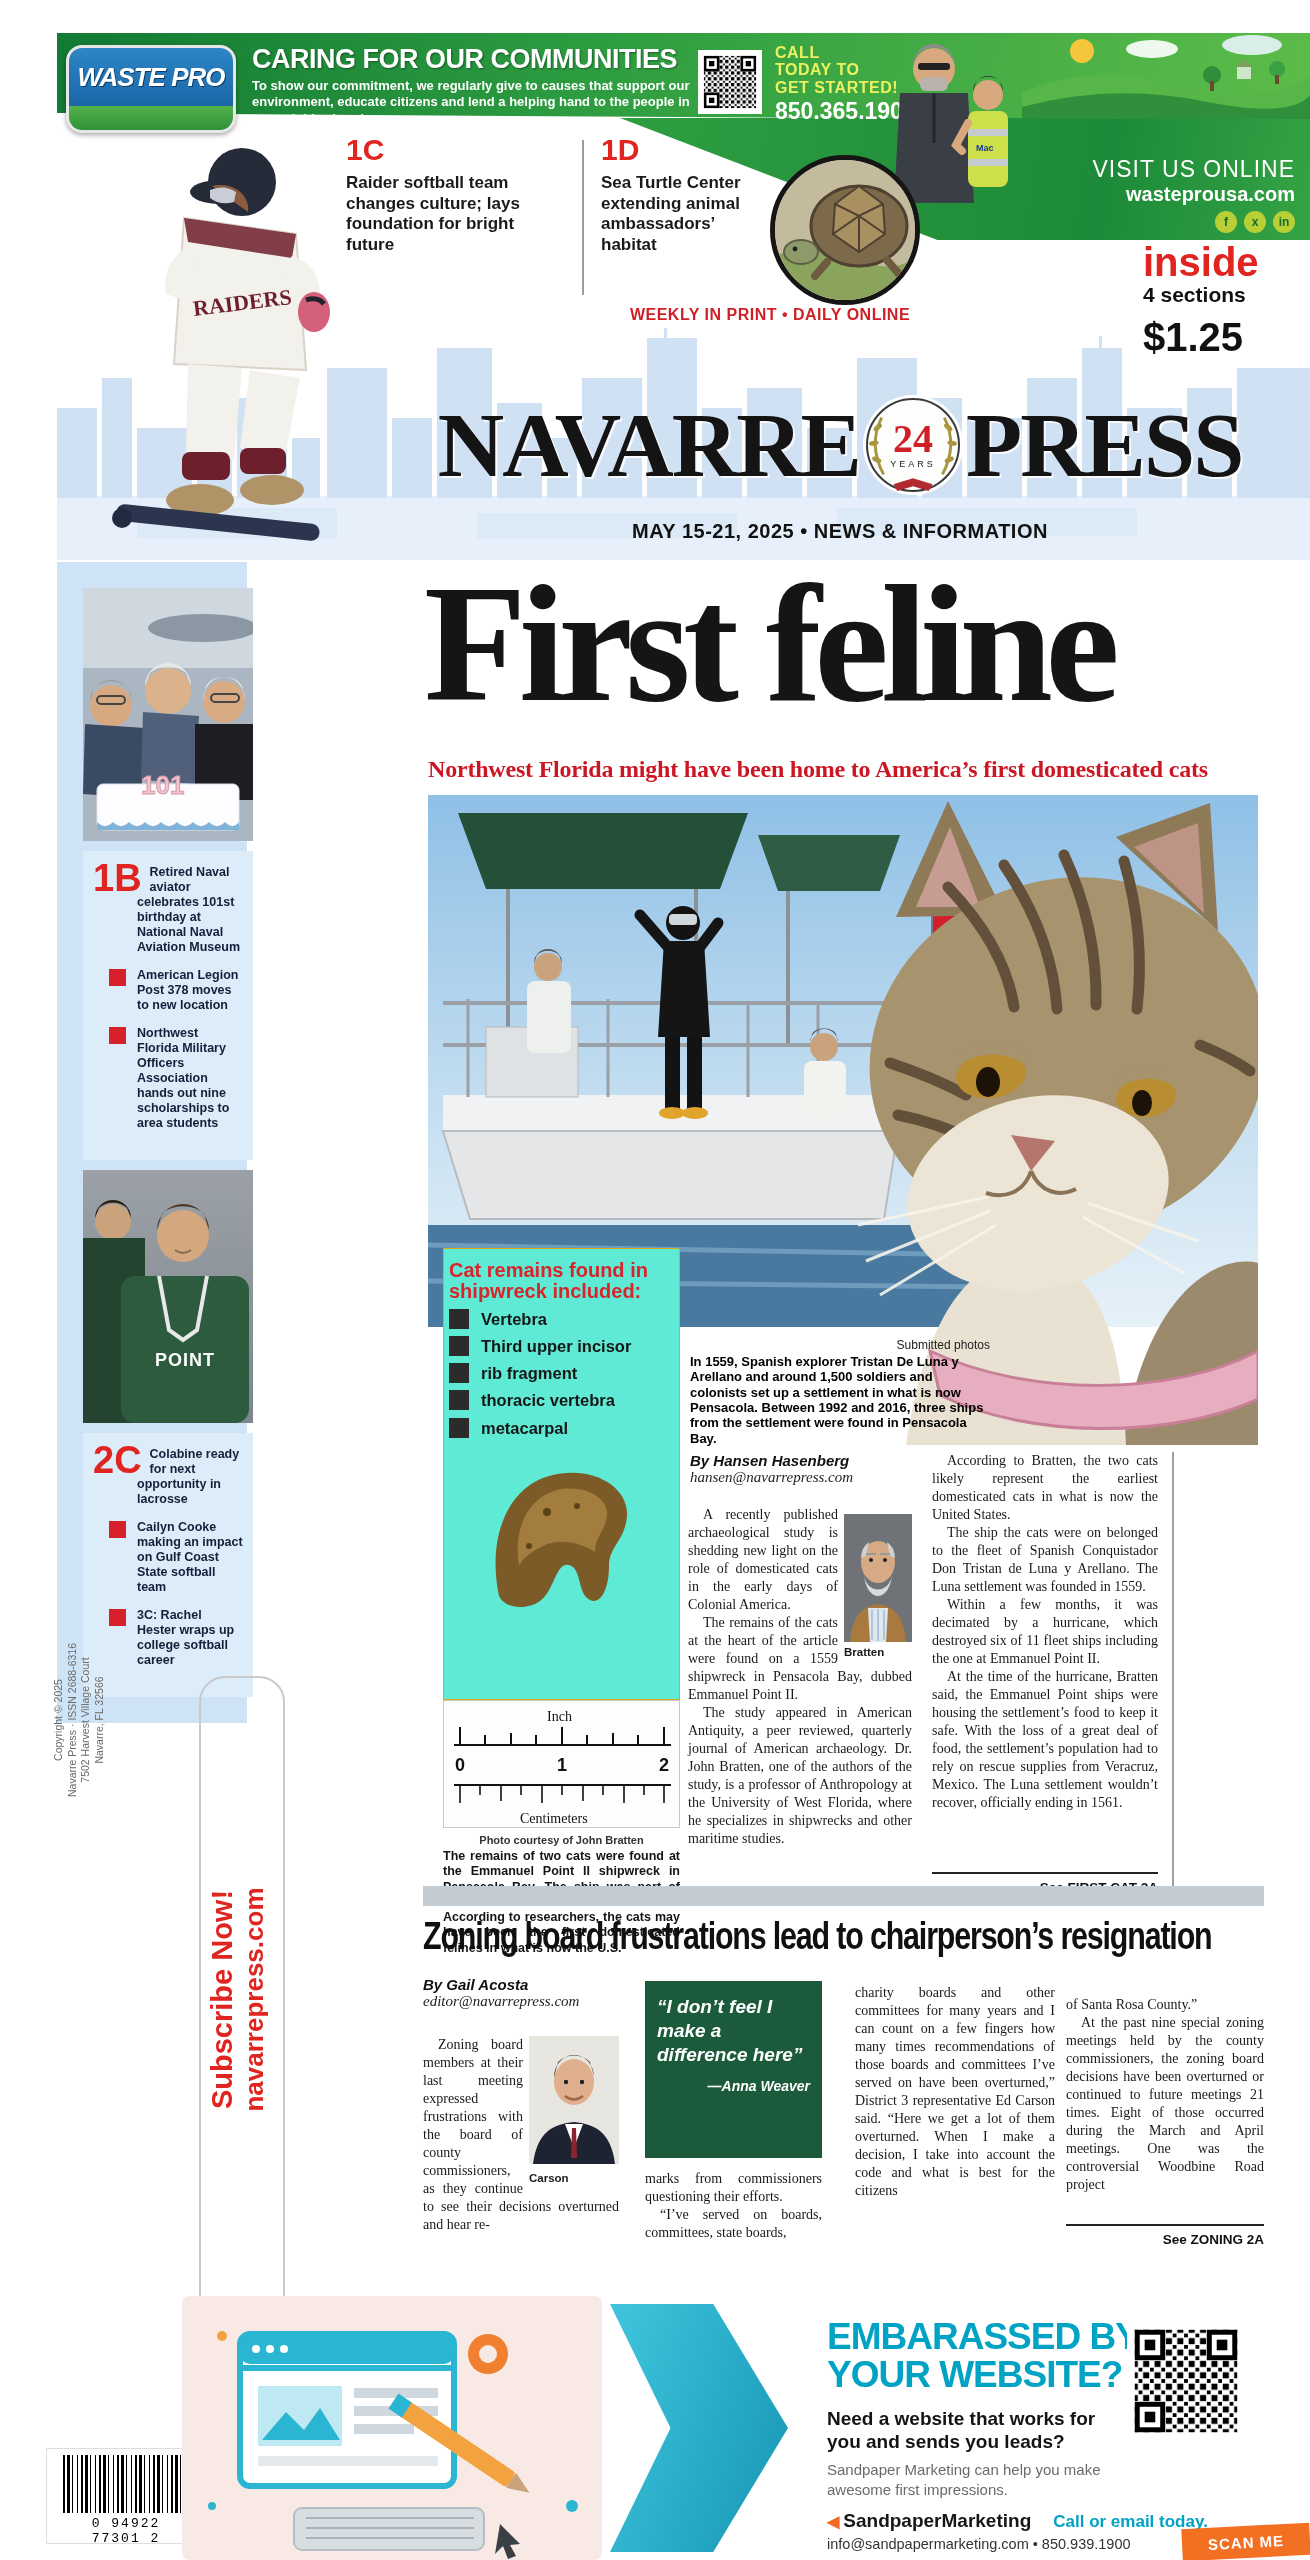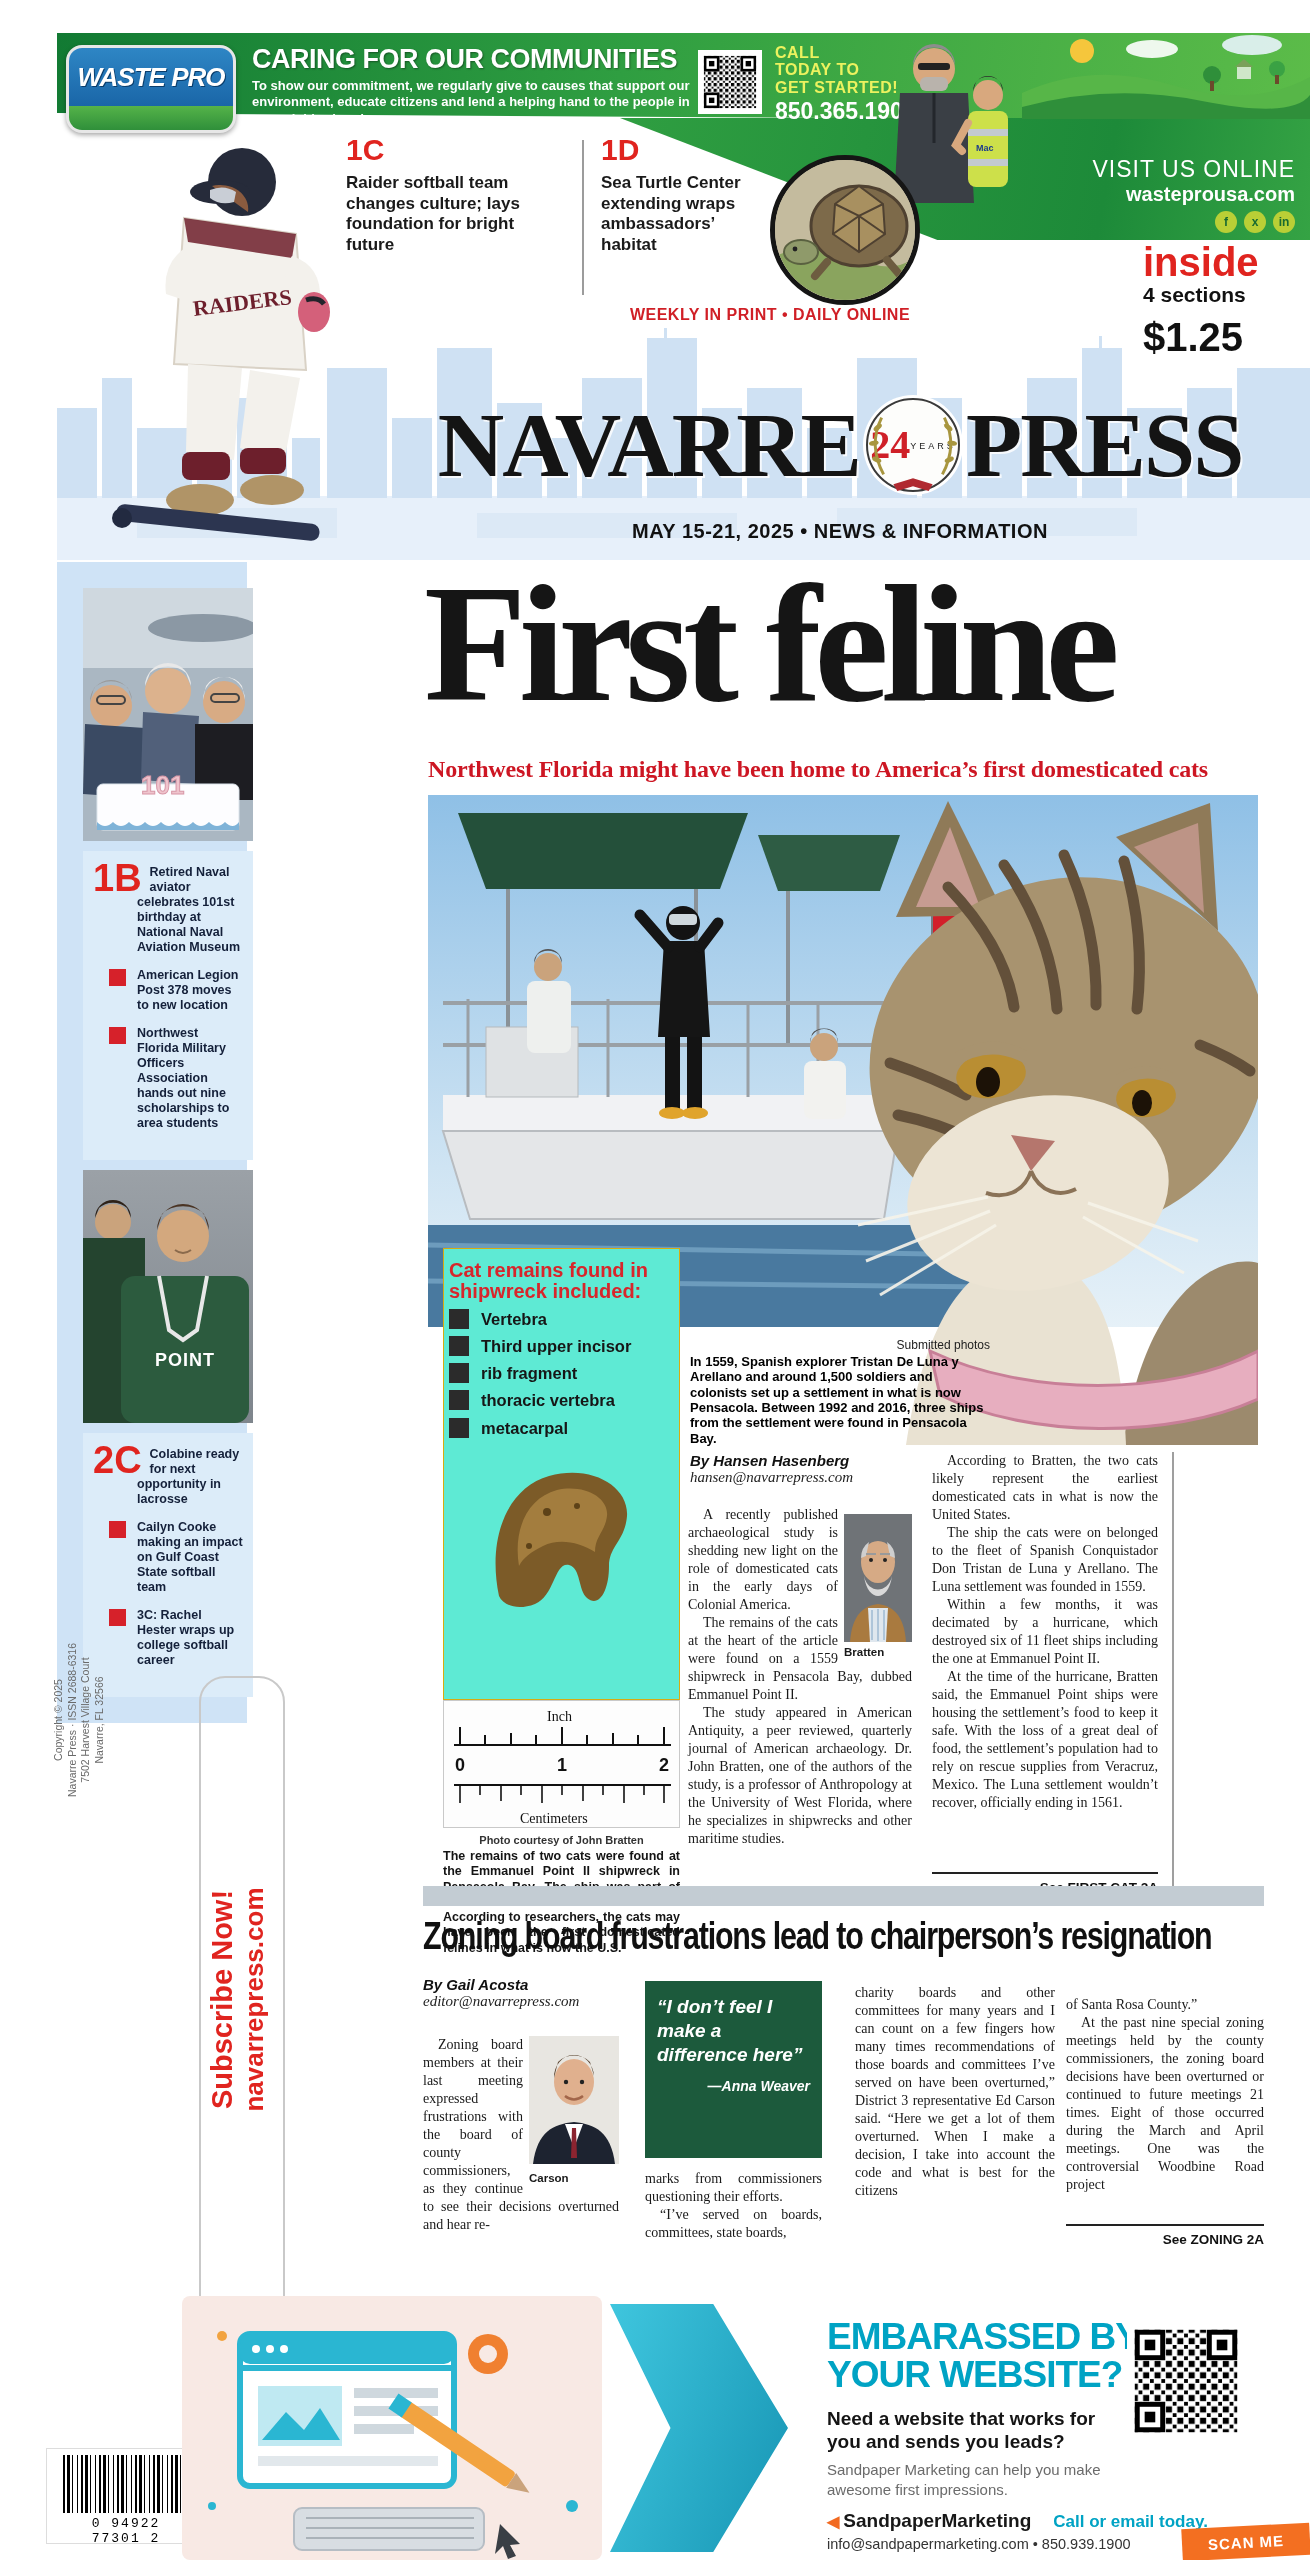--- a/index.html
+++ b/index.html
@@ -45,21 +45,21 @@
   #inside .i1 { color:#e0241f; font-weight:bold; font-size:40px; line-height:.95; }
   #inside .i2 { color:#111; font-weight:bold; font-size:21px; margin-top:2px; }
   #inside .i3 { color:#111; font-weight:bold; font-size:40px; margin-top:8px; }
   #weekly { left:430px; top:306px; width:680px; text-align:center; color:#d01f26; font-weight:bold; font-size:16px; letter-spacing:.5px; }
 
   
   #skyline { left:57px; top:328px; width:1253px; height:232px; }
   #player { left:92px; top:126px; width:266px; height:438px; z-index:5; }
   #mast { left:402px; top:380px; width:876px; height:130px; display:flex; align-items:center; justify-content:center; z-index:4; }
   .mast-name { font-family:"Liberation Serif", serif; font-weight:bold; font-size:92px; letter-spacing:-2px; color:#141414; text-shadow:2px 2px 0 rgba(255,255,255,.8); }
-  #badge { width:94px; height:94px; border-radius:50%; background:#fdfdfb; border:2px solid #3a3a3a; box-shadow:0 0 0 3px #fff; margin:0 6px; display:flex; flex-direction:row; align-items:center; justify-content:center; position:relative; z-index:5; }
+  #badge { width:94px; height:94px; border-radius:50%; background:#fdfdfb; border:2px solid #3a3a3a; box-shadow:0 0 0 3px #fff; margin:0 6px; display:flex; flex-direction:column; align-items:center; justify-content:center; position:relative; z-index:5; }
   #badge .bn { color:#cf2028; font-weight:bold; font-size:40px; line-height:.9; font-family:"Liberation Serif", serif; }
   #badge .by { color:#222; font-size:9px; letter-spacing:3px; margin-top:2px; }
   #badge svg.laurel { position:absolute; inset:-4px; }
   #dateline { left:402px; top:520px; width:876px; text-align:center; font-weight:bold; font-size:20px; color:#111; letter-spacing:.5px; z-index:4; }
 
   
   #sidebar { left:57px; top:562px; width:190px; background:#cfe3f6; padding:26px; }
   .side-photo { width:170px; height:253px; background:#9aa4ad; overflow:hidden; }
   .side-panel { width:170px; background:#dcecf9; margin-top:10px; padding:12px 10px 16px 10px; }
   .side-panel + .side-photo { margin-top:10px; }
@@ -230,21 +230,21 @@
     </div>
   </div>
 
   <div class="abs" id="teaser1">
     <div class="tz-num">1C</div>
     <div class="tz-txt">Raider softball team changes culture; lays foundation for bright future</div>
   </div>
   <div class="abs" id="tz-div"></div>
   <div class="abs" id="teaser2">
     <div class="tz-num">1D</div>
-    <div class="tz-txt">Sea Turtle Center extending wraps ambassadors’ habitat</div>
+    <div class="tz-txt">Sea Turtle Center extending animal ambassadors’ habitat</div>
   </div>
   <div class="abs" id="turtle">
     <svg viewBox="0 0 140 140" width="140" height="140">
       <rect width="140" height="140" fill="#c4bb9e"></rect>
       <path d="M0,96 Q40,80 80,98 T140,96 L140,140 L0,140 Z" fill="#8aa45e"></path>
       <ellipse cx="84" cy="66" rx="48" ry="40" fill="#7d6a4a" stroke="#4f4131" stroke-width="3"></ellipse>
       <path d="M84,26 L60,44 L58,74 L84,92 L110,74 L108,44 Z" fill="#a89060" stroke="#4f4131" stroke-width="2"></path>
       <path d="M60,44 L84,56 L108,44 M58,74 L84,56 L110,74 M84,56 L84,92" stroke="#4f4131" stroke-width="2" fill="none"></path>
       <ellipse cx="26" cy="92" rx="17" ry="12" fill="#8f9a6a" stroke="#5a6140" stroke-width="2"></ellipse>
       <circle cx="20" cy="89" r="2.4" fill="#222"></circle>

